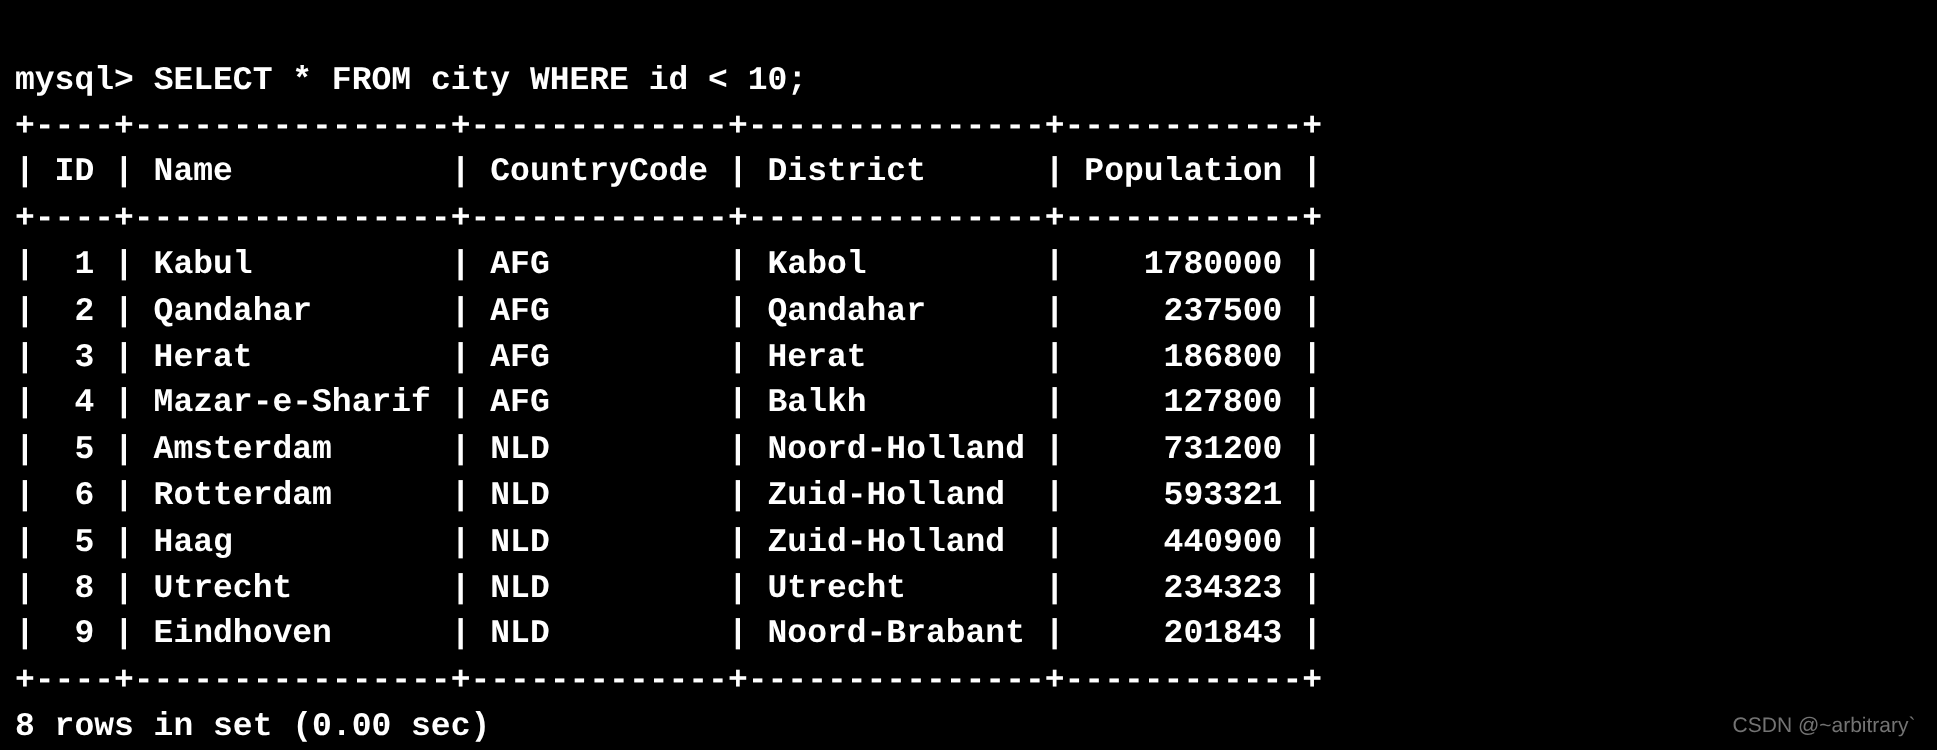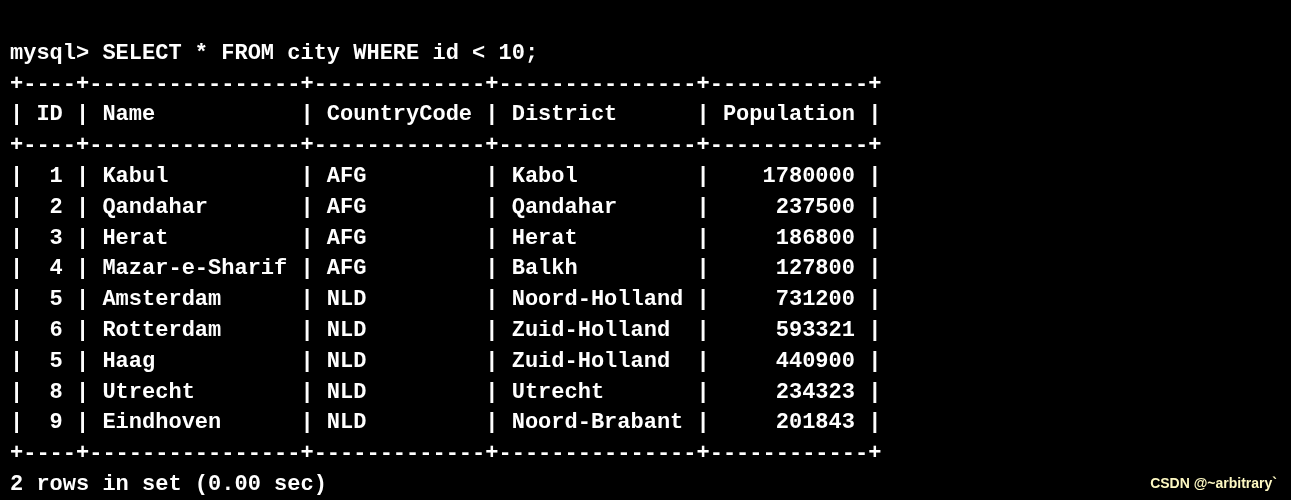--- a/index.html
+++ b/index.html
@@ -21,38 +21,38 @@
     }
     .terminal {
       white-space: pre;
     }
     .watermark {
       position: absolute;
       bottom: 6px;
       right: 14px;
       font-family: Arial, sans-serif;
       font-size: 14px;
-      font-weight: bold;
-      color: #fef9c3;
+      font-weight: normal;
+      color: #737373;
     }
   </style>
 </head>
 <body>
 
 <div class="terminal">
 <span><span>mysql&gt; </span><span>SELECT * FROM city WHERE id &lt; 10;</span></span>
 <span>+----+----------------+-------------+---------------+------------+</span>
 <span>| ID | Name           | CountryCode | District      | Population |</span>
 <span>+----+----------------+-------------+---------------+------------+</span>
 <span>|  1 | Kabul          | AFG         | Kabol         |    1780000 |</span>
 <span>|  2 | Qandahar       | AFG         | Qandahar      |     237500 |</span>
 <span>|  3 | Herat          | AFG         | Herat         |     186800 |</span>
 <span>|  4 | Mazar-e-Sharif | AFG         | Balkh         |     127800 |</span>
 <span>|  5 | Amsterdam      | NLD         | Noord-Holland |     731200 |</span>
 <span>|  6 | Rotterdam      | NLD         | Zuid-Holland  |     593321 |</span>
 <span>|  5 | Haag           | NLD         | Zuid-Holland  |     440900 |</span>
 <span>|  8 | Utrecht        | NLD         | Utrecht       |     234323 |</span>
 <span>|  9 | Eindhoven      | NLD         | Noord-Brabant |     201843 |</span>
 <span>+----+----------------+-------------+---------------+------------+</span>
-<span>2 rows in set (0.00 sec)</span>
+<span>8 rows in set (0.00 sec)</span>
 </div>
 
 <div class="watermark">CSDN @~arbitrary`</div>
 
 </body></html>

